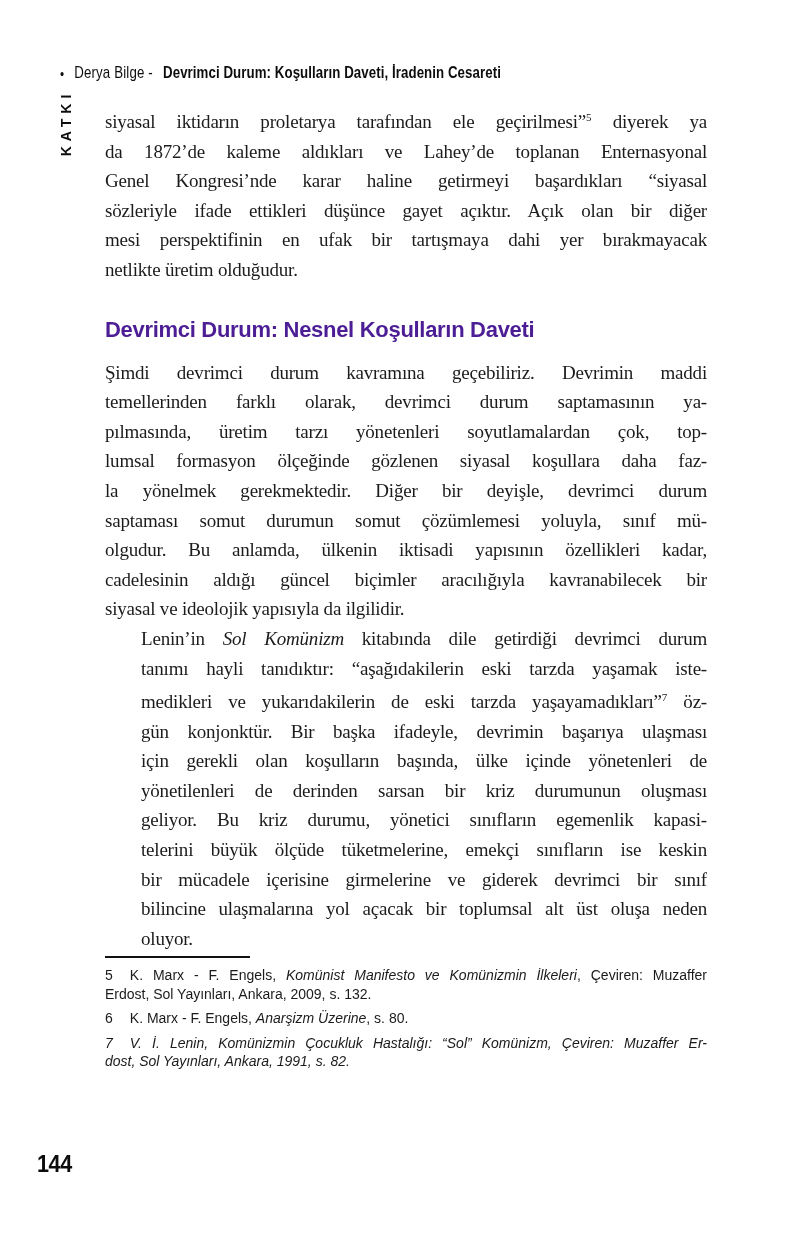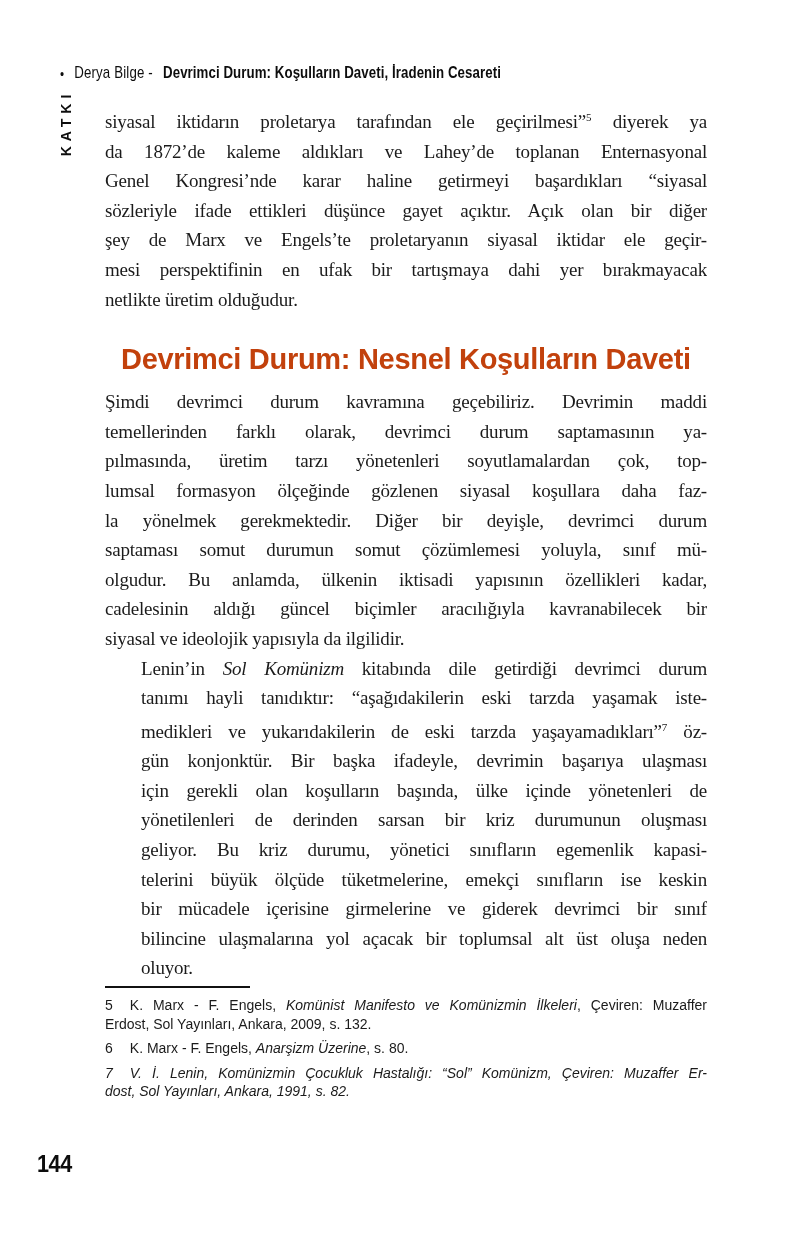--- a/index.html
+++ b/index.html
@@ -86,25 +86,25 @@
     font-size: 11px;
     vertical-align: 7px;
   }
   .tl .it {
     font-style: italic;
   }
 
   .section-heading {
     font-family: "Liberation Sans", sans-serif;
     font-weight: 700;
-    font-size: 29px;
+    font-size: 22px;
     line-height: 28px;
     letter-spacing: -0.3px;
-    color: #c2410c;
-    margin: 31px 0 14px 16px;
+    color: #4c1d95;
+    margin: 31px 0 14px 0;
   }
   .para { margin: 0; }
   .para + .para { margin-top: 0; }
   .para-gap { margin-top: 15px; margin-left: 36px; }
 
   
   .footnote-rule {
     border: none;
     border-top: 2px solid #111;
     width: 145px;
@@ -147,21 +147,20 @@
 
   <div class="margin-label">KATKI</div>
 
   <div class="body-col">
 
     <div class="para">
         <div class="tl"><span>siyasal iktidarın proletarya tarafından ele geçirilmesi”</span><span class="sup">5</span><span> diyerek ya</span></div>
         <div class="tl"><span>da 1872’de kaleme aldıkları ve Lahey’de toplanan Enternasyonal</span></div>
         <div class="tl"><span>Genel Kongresi’nde karar haline getirmeyi başardıkları “siyasal</span></div>
         <div class="tl"><span>sözleriyle ifade ettikleri düşünce gayet açıktır. Açık olan bir diğer</span></div>
-        <div class="tl"><span>şey de Marx ve Engels’te proletaryanın siyasal iktidar ele geçir-</span></div>
         <div class="tl"><span>mesi perspektifinin en ufak bir tartışmaya dahi yer bırakmayacak</span></div>
         <div class="tl tl-last"><span>netlikte üretim olduğudur.</span></div>
       </div>
 
     <h2 class="section-heading">Devrimci Durum: Nesnel Koşulların Daveti</h2>
 
     <div class="para">
         <div class="tl"><span>Şimdi devrimci durum kavramına geçebiliriz. Devrimin maddi</span></div>
         <div class="tl"><span>temellerinden farklı olarak, devrimci durum saptamasının ya-</span></div>
         <div class="tl"><span>pılmasında, üretim tarzı yönetenleri soyutlamalardan çok, top-</span></div>

